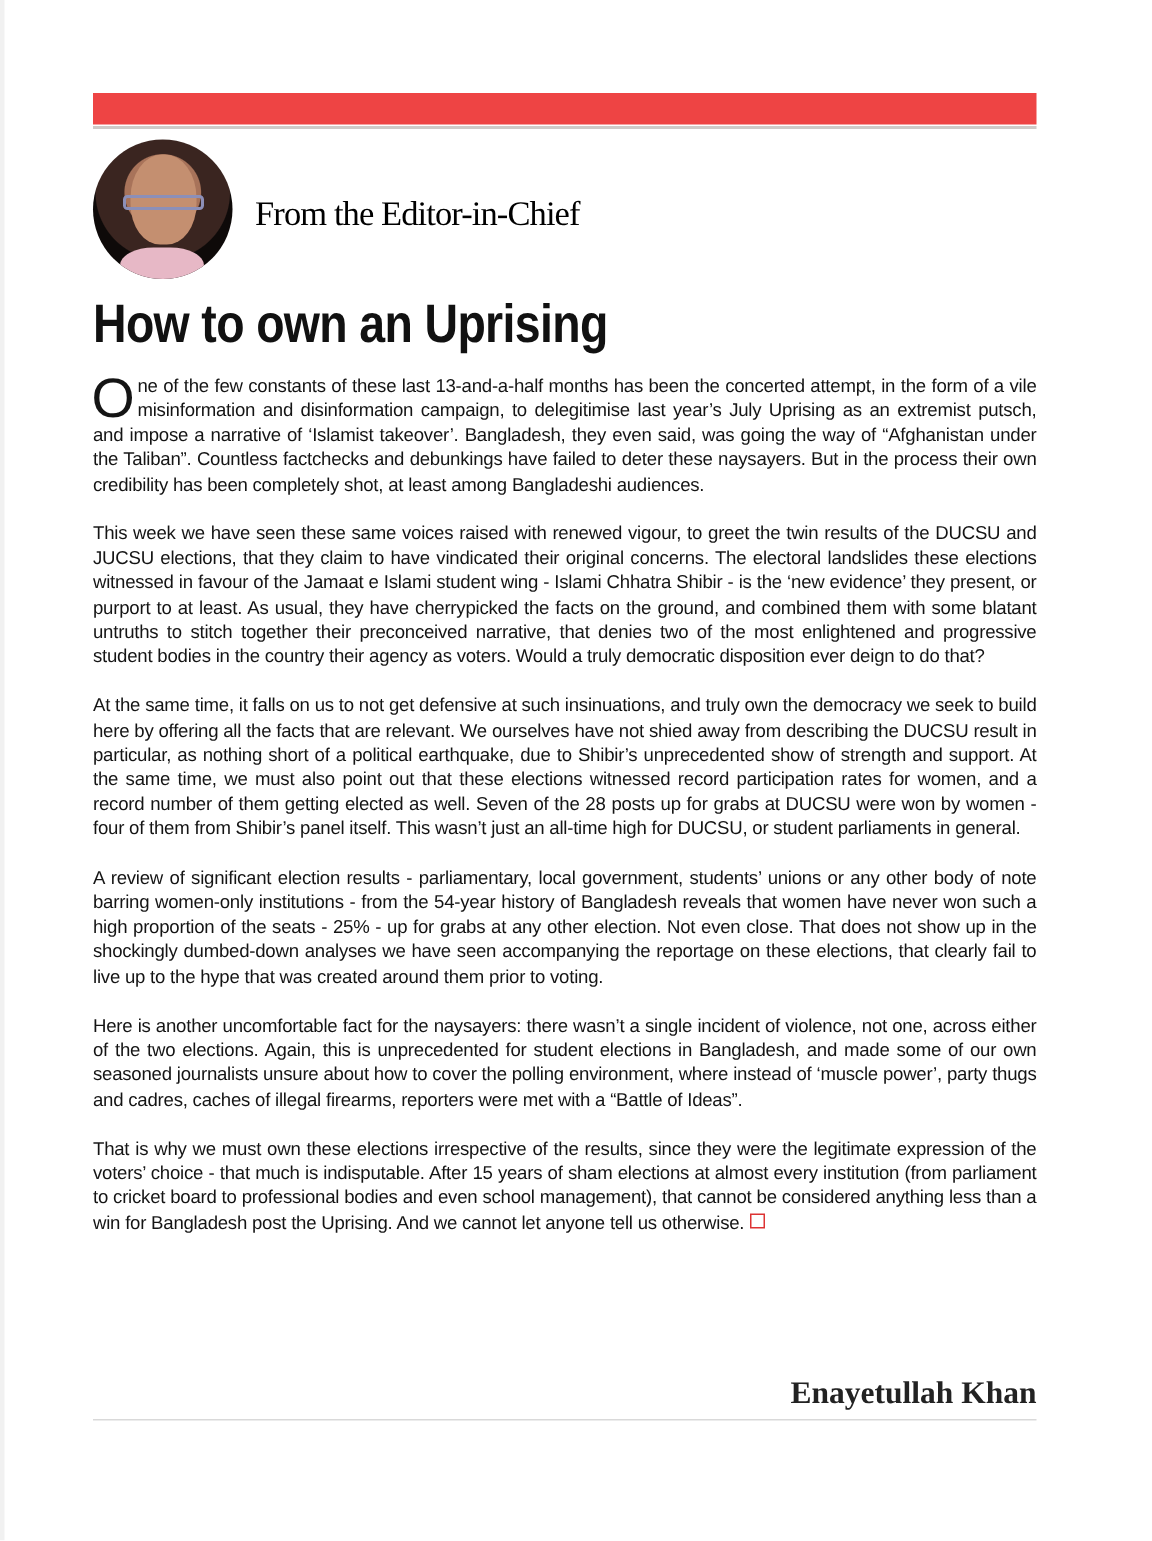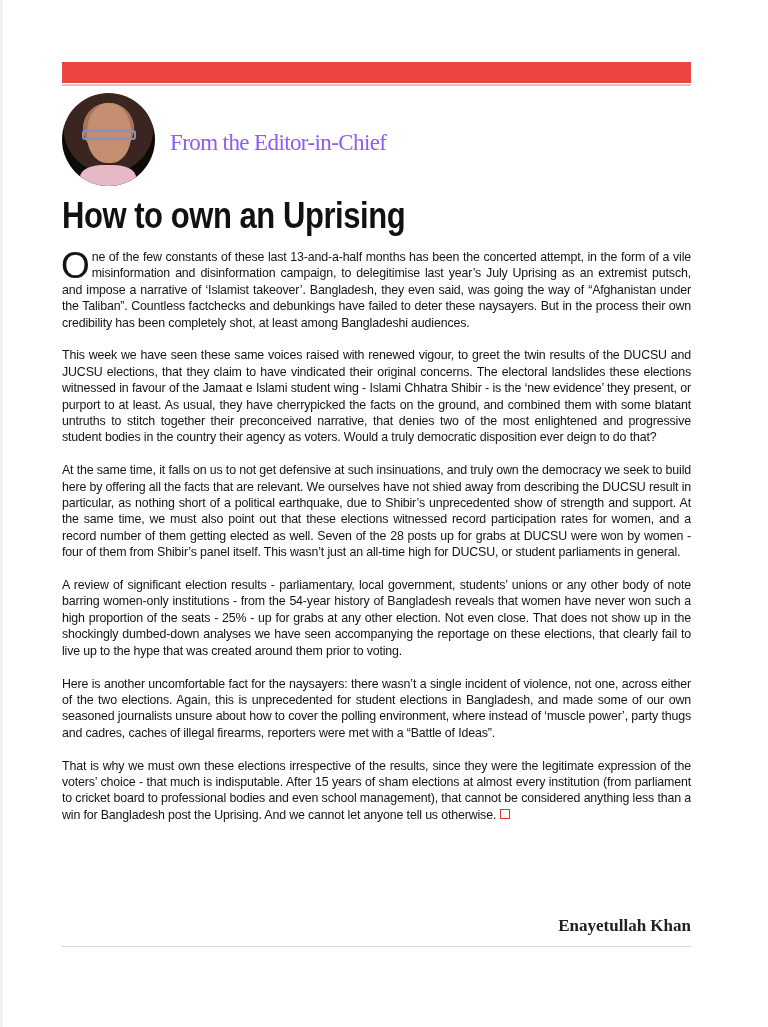--- a/index.html
+++ b/index.html
@@ -13,38 +13,38 @@
   .avatar {
     position: absolute; left: 62px; top: 93px; width: 93px; height: 93px; border-radius: 50%;
     background: radial-gradient(circle at 50% 38%, #c99a7a 0 20%, #a8735a 21% 34%, #3a2520 35% 60%, #0e0a09 61%);
     overflow: hidden;
   }
   .avatar .glasses { position: absolute; left: 20px; top: 37px; width: 54px; height: 10px; border: 2px solid #8c8fb8; border-radius: 3px; box-sizing: border-box; }
   .avatar .shirt { position: absolute; left: 18px; top: 72px; width: 56px; height: 30px; background: #e7b8c6; border-radius: 40% 40% 0 0; }
   .avatar .head { position: absolute; left: 25px; top: 10px; width: 44px; height: 60px; background: #c48f70; border-radius: 48% 48% 45% 45%; }
   .section-label {
     position: absolute; left: 170px; top: 130px; font-family: "Liberation Serif", serif;
-    font-size: 23px; color: #8b5cf6; letter-spacing: -0.6px;
+    font-size: 23px; color: #000000; letter-spacing: -0.6px;
   }
   .headline {
     position: absolute; left: 62px; top: 195px; font-family: "Liberation Sans", sans-serif;
     font-weight: bold; font-size: 36px; color: #111; letter-spacing: -0.5px;
     transform: scaleX(0.86); transform-origin: left top;
   }
   .article {
     position: absolute; left: 62px; top: 249px; width: 629px;
     font-family: "Liberation Sans", sans-serif; font-size: 12.4px; line-height: 16.4px; color: #141414;
     text-align: justify; letter-spacing: -0.15px;
   }
   .article p { margin: 0 0 16.4px 0; }
   .dropcap { float: left; font-size: 37px; line-height: 30px; margin: 2px 2px 0 -1px; font-weight: normal; }
   .end-mark { display: inline-block; width: 8px; height: 8px; border: 1.5px solid #d33; margin-left: 4px; vertical-align: 0px; }
   .byline {
     position: absolute; right: 77px; top: 916px; font-family: "Liberation Serif", serif;
-    font-size: 17px; font-weight: bold; color: #222;
+    font-size: 21px; font-weight: bold; color: #222;
   }
   .bottom-rule { position: absolute; left: 62px; top: 946px; width: 629px; height: 1px; background: #d9d9d9; }
 </style>
 </head>
 <body>
 
 <div class="page-edge"></div>
 
 <div class="top-bar"></div>
 <div class="top-bar-rule"></div>

